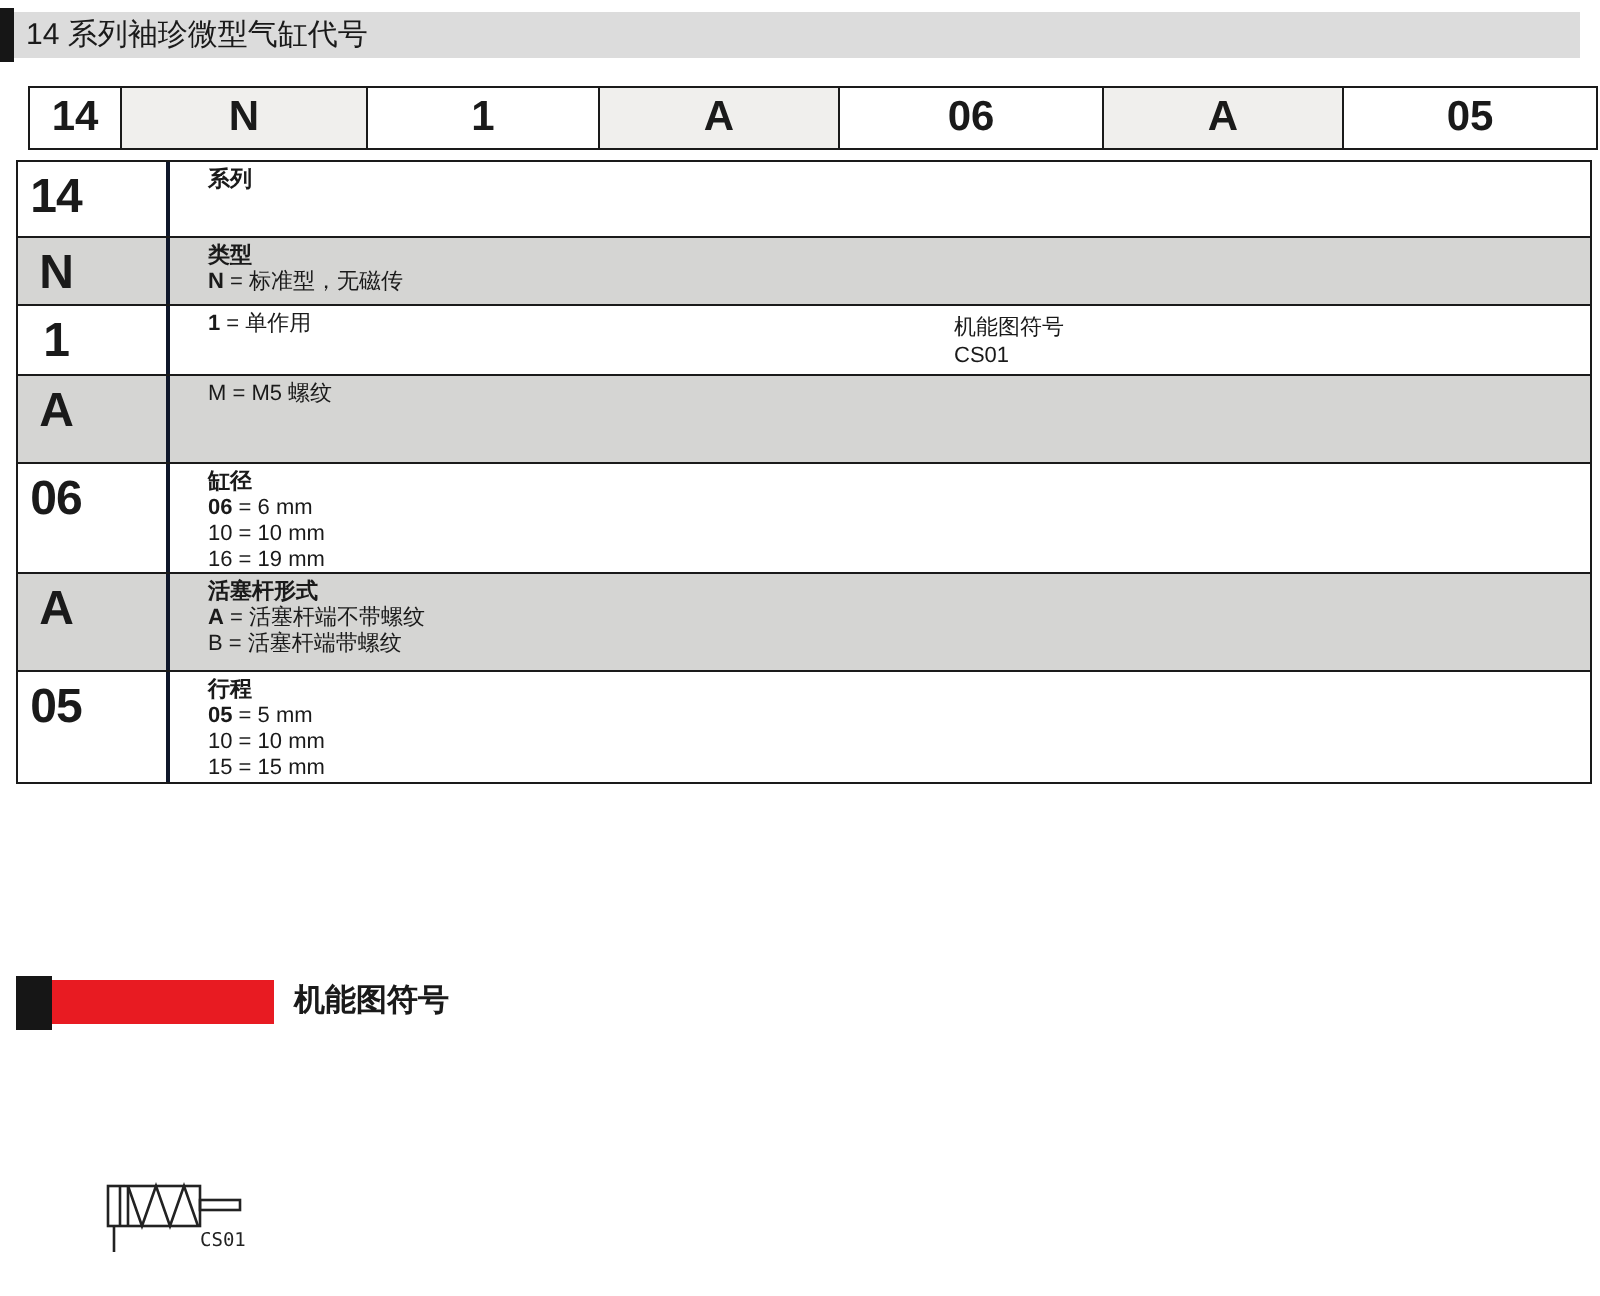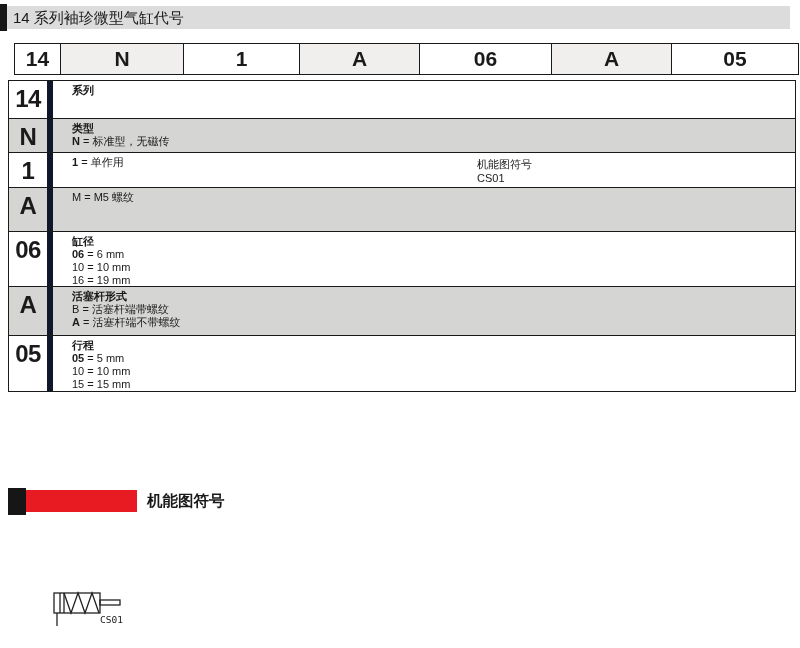--- a/index.html
+++ b/index.html
@@ -24,21 +24,21 @@
   .cw4{width:132px}.cw5{width:120px}.cw6{width:127px}
   
   .spec-table{position:absolute;left:8px;top:80px;width:786px;border:1.5px solid #1a1a1a;}
   .trow{display:flex;position:relative;background:#ffffff;}
   .trow + .trow{border-top:1px solid #1a1a1a;}
   .trow.gray{background:#d5d5d3;}
   .r0{height:37px}.r1{height:33px}.r2{height:34px}.r3{height:43px}
   .r4{height:54px}.r5{height:48px}.r6{height:55px}
   .tcode{width:38px;flex:0 0 38px;text-align:center;font-size:24px;font-weight:bold;
     padding-top:4px;letter-spacing:-0.5px;}
-  .tdesc{flex:1;border-left:6px solid #0f172a;padding:3px 0 0 19px;}
+  .tdesc{flex:1;border-left:2px solid #0f172a;padding:3px 0 0 19px;margin-left:36px;}
   .tlabel{font-size:11px;font-weight:bold;line-height:13px;}
   .tline{font-size:11px;line-height:13px;white-space:pre;}
   .tline.lead .oc{font-weight:bold;}
   .side-note{position:absolute;left:468px;top:4px;font-size:11px;line-height:14px;}
   
   .footer-tab{position:absolute;left:8px;top:488px;width:18px;height:27px;background:#161616;}
   .footer-redbar{position:absolute;left:26px;top:490px;width:111px;height:22px;background:#e81b22;}
   .footer-heading{position:absolute;left:147px;top:490px;height:22px;line-height:22px;
     font-size:15.5px;font-weight:bold;white-space:nowrap;}
   
@@ -107,22 +107,22 @@
         <div class="tline lead"><span class="oc">06</span><span> = 6 mm</span></div>
         <div class="tline"><span class="oc">10</span><span> = 10 mm</span></div>
         <div class="tline"><span class="oc">16</span><span> = 19 mm</span></div>
       </div>
     </div>
 
     <div class="trow r5 gray">
       <div class="tcode">A</div>
       <div class="tdesc">
         <div class="tlabel">活塞杆形式</div>
+        <div class="tline lead"><span class="oc">A</span><span> = 活塞杆端不带螺纹</span></div>
         <div class="tline"><span class="oc">B</span><span> = 活塞杆端带螺纹</span></div>
-        <div class="tline lead"><span class="oc">A</span><span> = 活塞杆端不带螺纹</span></div>
       </div>
     </div>
 
     <div class="trow r6">
       <div class="tcode">05</div>
       <div class="tdesc">
         <div class="tlabel">行程</div>
         <div class="tline lead"><span class="oc">05</span><span> = 5 mm</span></div>
         <div class="tline"><span class="oc">10</span><span> = 10 mm</span></div>
         <div class="tline"><span class="oc">15</span><span> = 15 mm</span></div>

